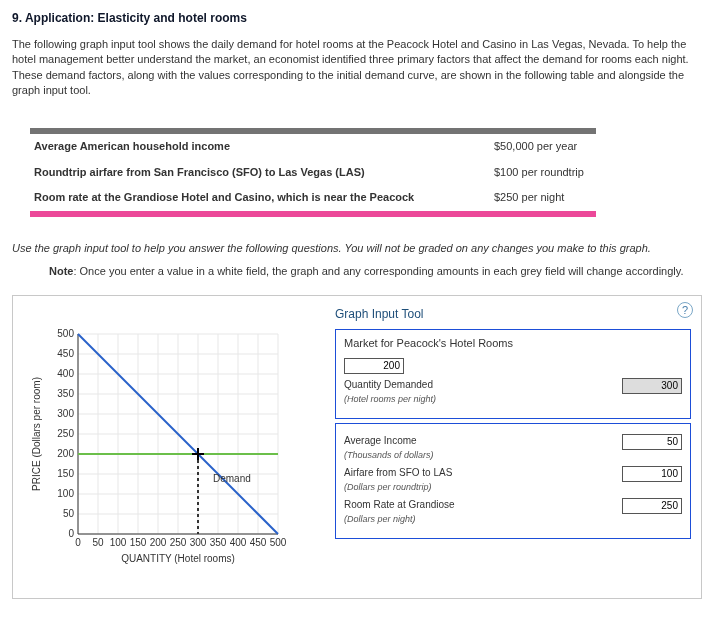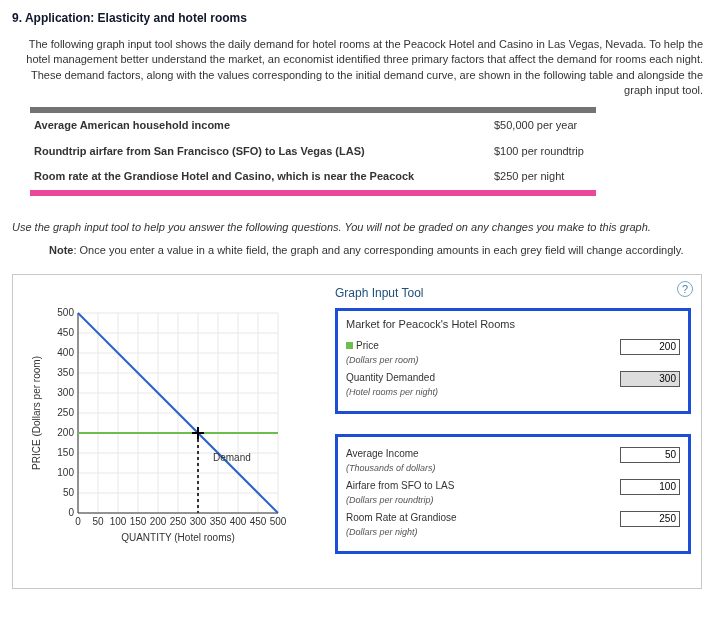--- a/index.html
+++ b/index.html
@@ -11,21 +11,21 @@
     padding: 10px 12px;
     width: 715px;
     line-height: 1.4;
   }
   .title {
     color: #0f172a;
     font-weight: bold;
     font-size: 12px;
     margin-bottom: 10px;
   }
-  .intro { margin-bottom: 9px; text-align: right; }
+  .intro { margin-bottom: 30px; }
   .demand-table {
     border-collapse: collapse;
     margin: 6px 0 24px 18px;
   }
   .demand-table td, .demand-table th {
     padding: 5px 12px 5px 4px;
     text-align: left;
     border: none;
     font-size: 11px;
   }
@@ -47,23 +47,23 @@
     position: relative;
   }
   .chart-wrap { flex: 0 0 300px; display: flex; flex-direction: column; align-items: center; padding-top:18px;}
   .panel-wrap { flex: 1; }
   .panel-title {
     color: #1f4f7a;
     font-size: 12px;
     margin-bottom: 6px;
   }
   .panel {
-    border: 3px solid #1d4ed8;
+    border: 1px solid #1d4ed8;
     padding: 6px 8px 8px 8px;
-    margin-bottom: 20px;
+    margin-bottom: 4px;
   }
   .panel .sec-title {
     color: #333;
     font-size: 11px;
     margin-bottom: 6px;
   }
   .row {
     display: flex;
     align-items: flex-start;
     justify-content: space-between;
@@ -201,24 +201,20 @@
       </g>
     </svg>
   </div>
 
   <div class="panel-wrap">
     <div class="panel-title">Graph Input Tool</div>
 
     <div class="panel">
       <div class="sec-title">Market for Peacock's Hotel Rooms</div>
       <div class="row">
-        <div class="lab">
-          <span class="price-marker"></span><span>Price</span><br>
-          <span class="sub">(Dollars per room)</span>
-        </div>
         <input class="inp" value="200" style="">
       </div>
       <div class="row">
         <div class="lab">
           <span>Quantity Demanded</span><br>
           <span class="sub">(Hotel rooms per night)</span>
         </div>
         <input class="inp grey" readonly="" value="300" style="">
       </div>
     </div>

